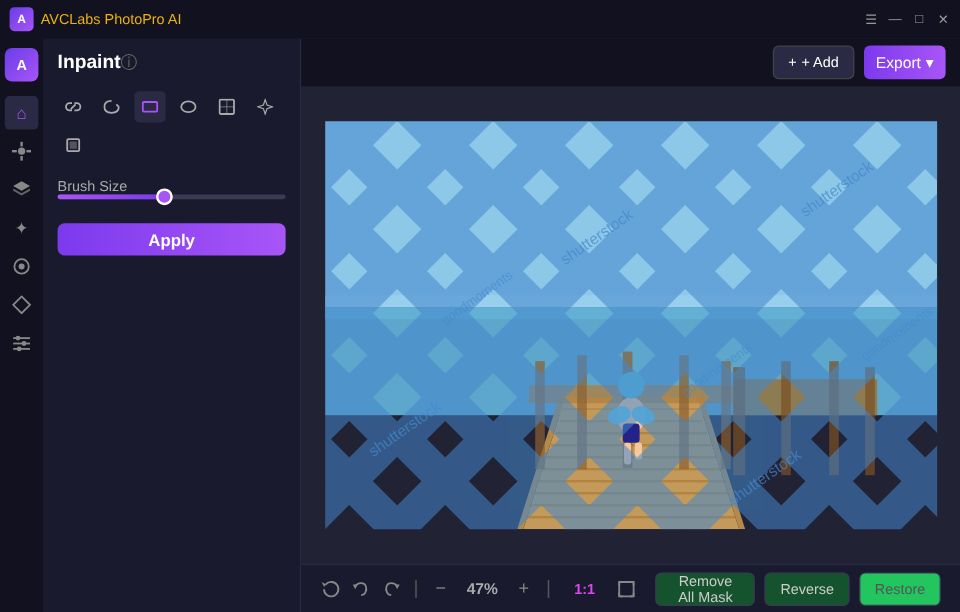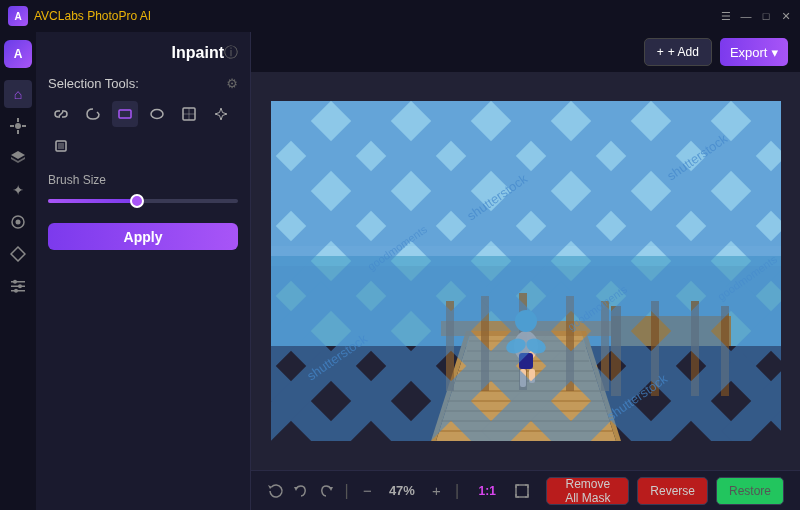--- a/index.html
+++ b/index.html
@@ -105,21 +105,21 @@
     .left-panel {
       width: 215px;
       background: #1a1a2e;
       padding: 12px;
       flex-shrink: 0;
       border-right: 1px solid #2a2a45;
     }
     .panel-header {
       display: flex;
       align-items: center;
-      justify-content: flex-end;
+      justify-content: flex-start;
       margin-bottom: 14px;
     }
     .panel-title {
       font-size: 16px;
       font-weight: 600;
       color: #fff;
     }
     .info-icon {
       color: #666;
       font-size: 14px;
@@ -165,21 +165,21 @@
       color: #a855f7;
     }
 
     
     .brush-section {
       margin-bottom: 20px;
     }
     .brush-label {
       font-size: 12px;
       color: #aaa;
-      margin-bottom: 12px;
+      margin-bottom: 0;
     }
     .slider-track {
       width: 100%;
       height: 4px;
       background: #3a3a55;
       border-radius: 2px;
       position: relative;
     }
     .slider-fill {
       height: 100%;
@@ -307,21 +307,21 @@
       min-width: 36px;
       text-align: center;
       font-weight: bold;
     }
     .bottom-spacer {
       flex: 1;
     }
     .bottom-action-btn {
       height: 28px;
       padding: 0 12px;
-      background: #b91c1c;
+      background: #14532d;
       border: 1px solid #3a3a55;
       border-radius: 5px;
       color: #ccc;
       font-size: 12px;
       cursor: pointer;
       display: flex;
       align-items: center;
     }
     .bottom-action-btn.disabled {
       color: #555;
@@ -390,24 +390,20 @@
         </svg>
     </div>
   </div>
 
   <div class="left-panel">
     <div class="panel-header">
       <span class="panel-title">Inpaint</span>
       <span class="info-icon">ⓘ</span>
     </div>
 
-    <div class="section-label">
-      <span>Selection Tools:</span>
-      <span class="gear-icon">⚙</span>
-    </div>
 
     <div class="tool-row">
       <button class="tool-btn" title="Link">
         <svg width="14" height="14" viewBox="0 0 14 14" fill="currentColor">
             <path d="M5 9l4-4M6 4H4a3 3 0 000 6h2M8 10h2a3 3 0 000-6H8" stroke="currentColor" stroke-width="1.5" fill="none"></path>
           </svg>
       </button>
       <button class="tool-btn" title="Lasso">
         <svg width="14" height="14" viewBox="0 0 14 14" fill="currentColor">
             <path d="M7 2 C3 2 1 4 1 7 C1 10 3 12 7 12 C11 12 13 10 13 7" stroke="currentColor" stroke-width="1.5" fill="none"></path>

